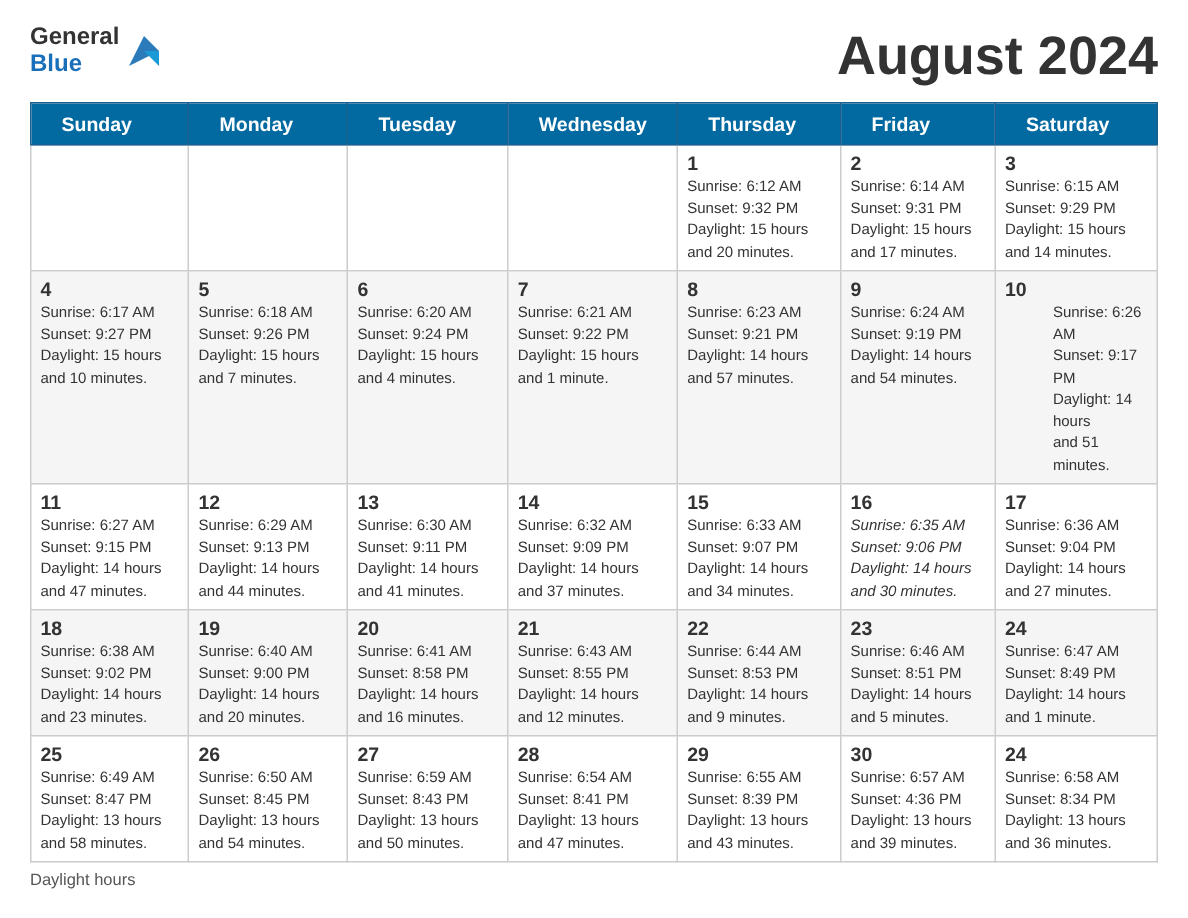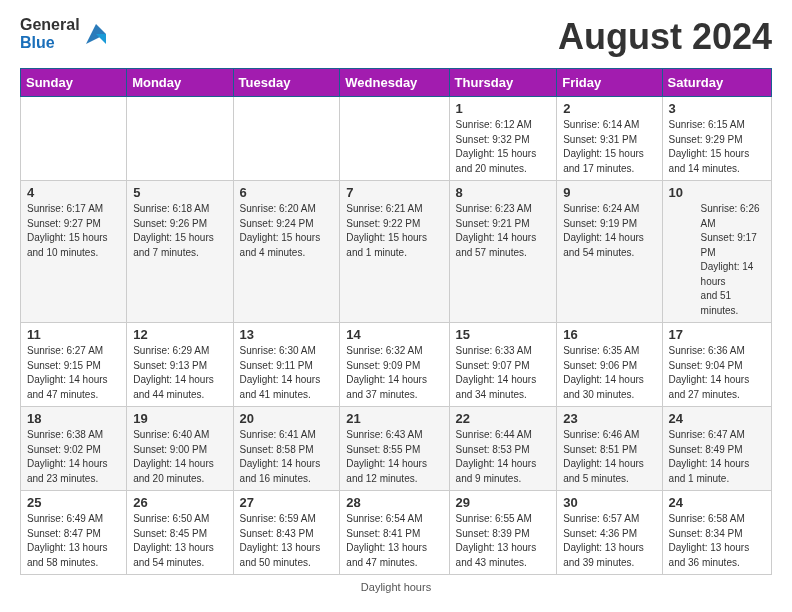--- a/index.html
+++ b/index.html
@@ -40,25 +40,25 @@
     .subtitle {
       font-size: 16px;
       color: #555;
     }
     .calendar {
       width: 100%;
       border-collapse: collapse;
       border: 1px solid #ccc;
     }
     .calendar th {
-      background: #a21caf;
+      background: #0369a1;
       color: #fff;
       font-size: 13px;
       font-weight: bold;
-      padding: 6px 5px;
+      padding: 6px 20px;
       text-align: left;
       border: 1px solid #1a6090;
     }
     .calendar td {
       vertical-align: top;
       border: 1px solid #ccc;
       padding: 4px 6px;
       width: 113px;
       font-size: 10.5px;
       color: #333;
@@ -77,21 +77,21 @@
     .day-info {
       font-size: 10px;
       line-height: 1.45;
       color: #333;
     }
     .empty { background: #fff !important; }
     .footer {
       margin-top: 6px;
       font-size: 11px;
       color: #555;
-      text-align: center;
+      text-align: left;
     }
   </style>
 </head>
 <body>
 
 <div class="page">
   <div class="header">
     <div class="logo">
       <div style="display:flex;align-items:center;">
         <div style="display:flex;flex-direction:column;line-height:1.1;">
@@ -231,21 +231,21 @@
           </td>
           <td>
             <div class="day-number">15</div>
             <div class="day-info" style="white-space: pre-line;">Sunrise: 6:33 AM
 Sunset: 9:07 PM
 Daylight: 14 hours
 and 34 minutes.</div>
           </td>
           <td>
             <div class="day-number">16</div>
-            <div class="day-info" style="white-space: pre-line;">Sunrise: 6:35 AM
+            <div class="day-info" style="white-space: pre-line; font-style: italic;">Sunrise: 6:35 AM
 Sunset: 9:06 PM
 Daylight: 14 hours
 and 30 minutes.</div>
           </td>
           <td>
             <div class="day-number">17</div>
             <div class="day-info" style="white-space: pre-line;">Sunrise: 6:36 AM
 Sunset: 9:04 PM
 Daylight: 14 hours
 and 27 minutes.</div>

